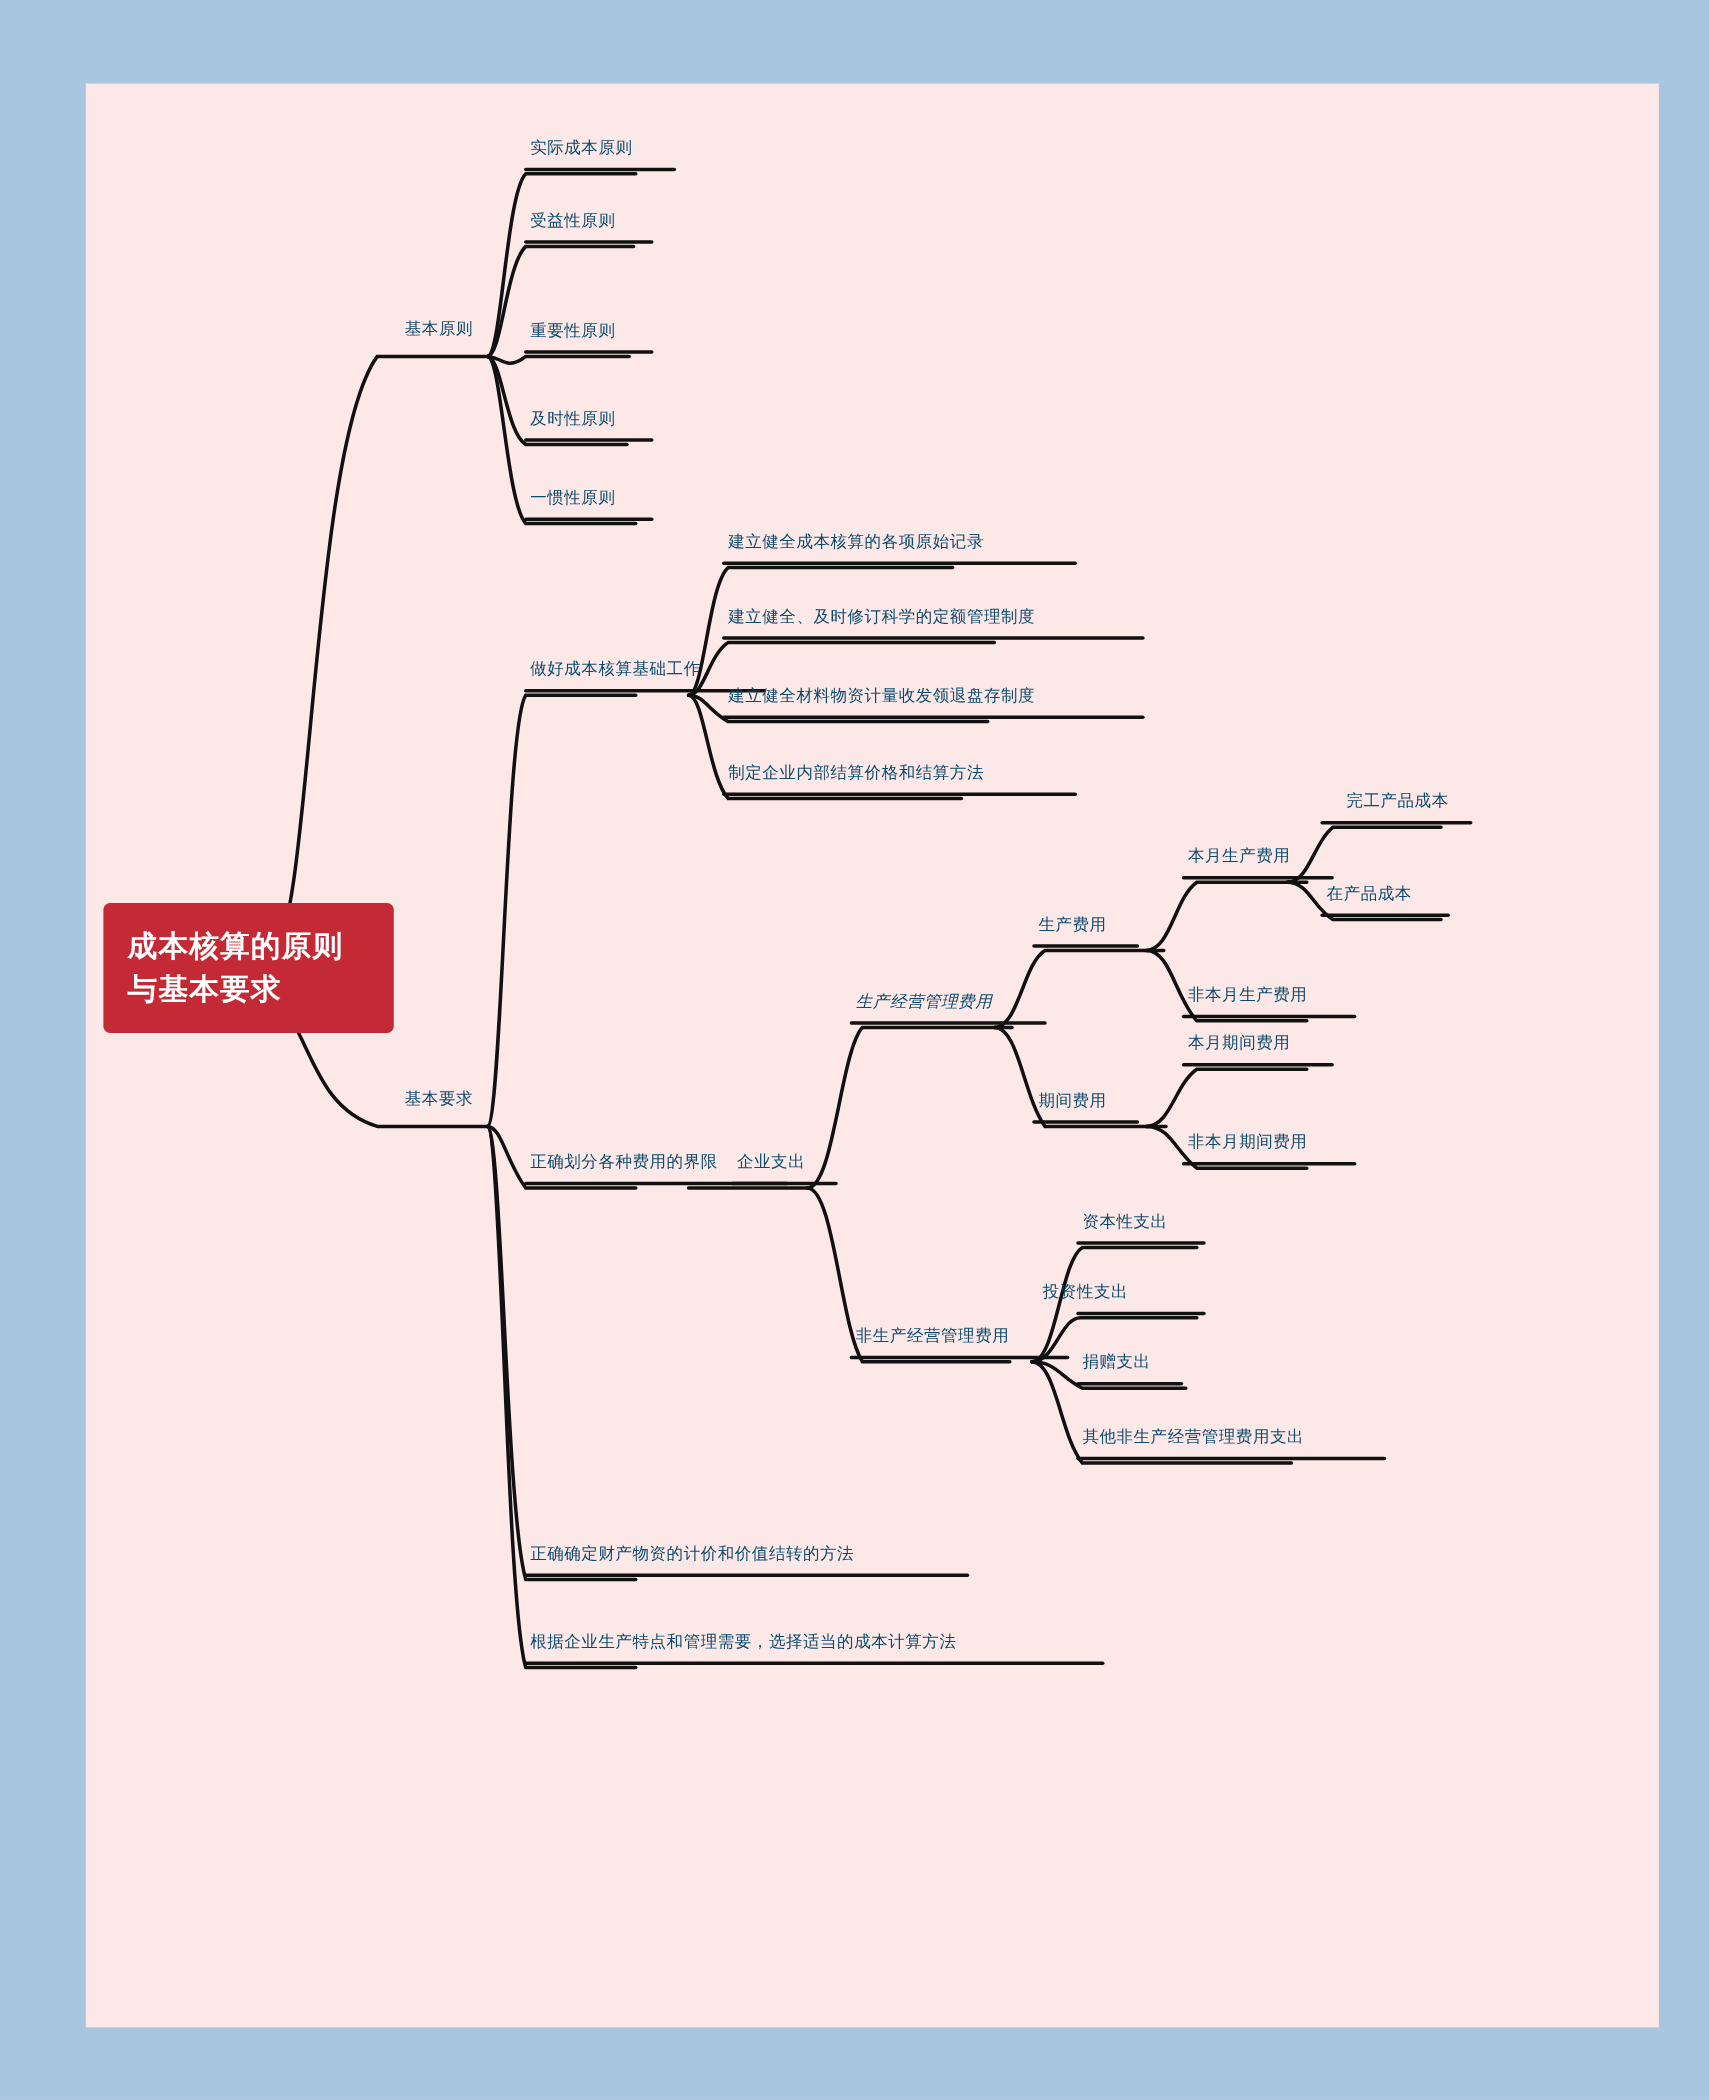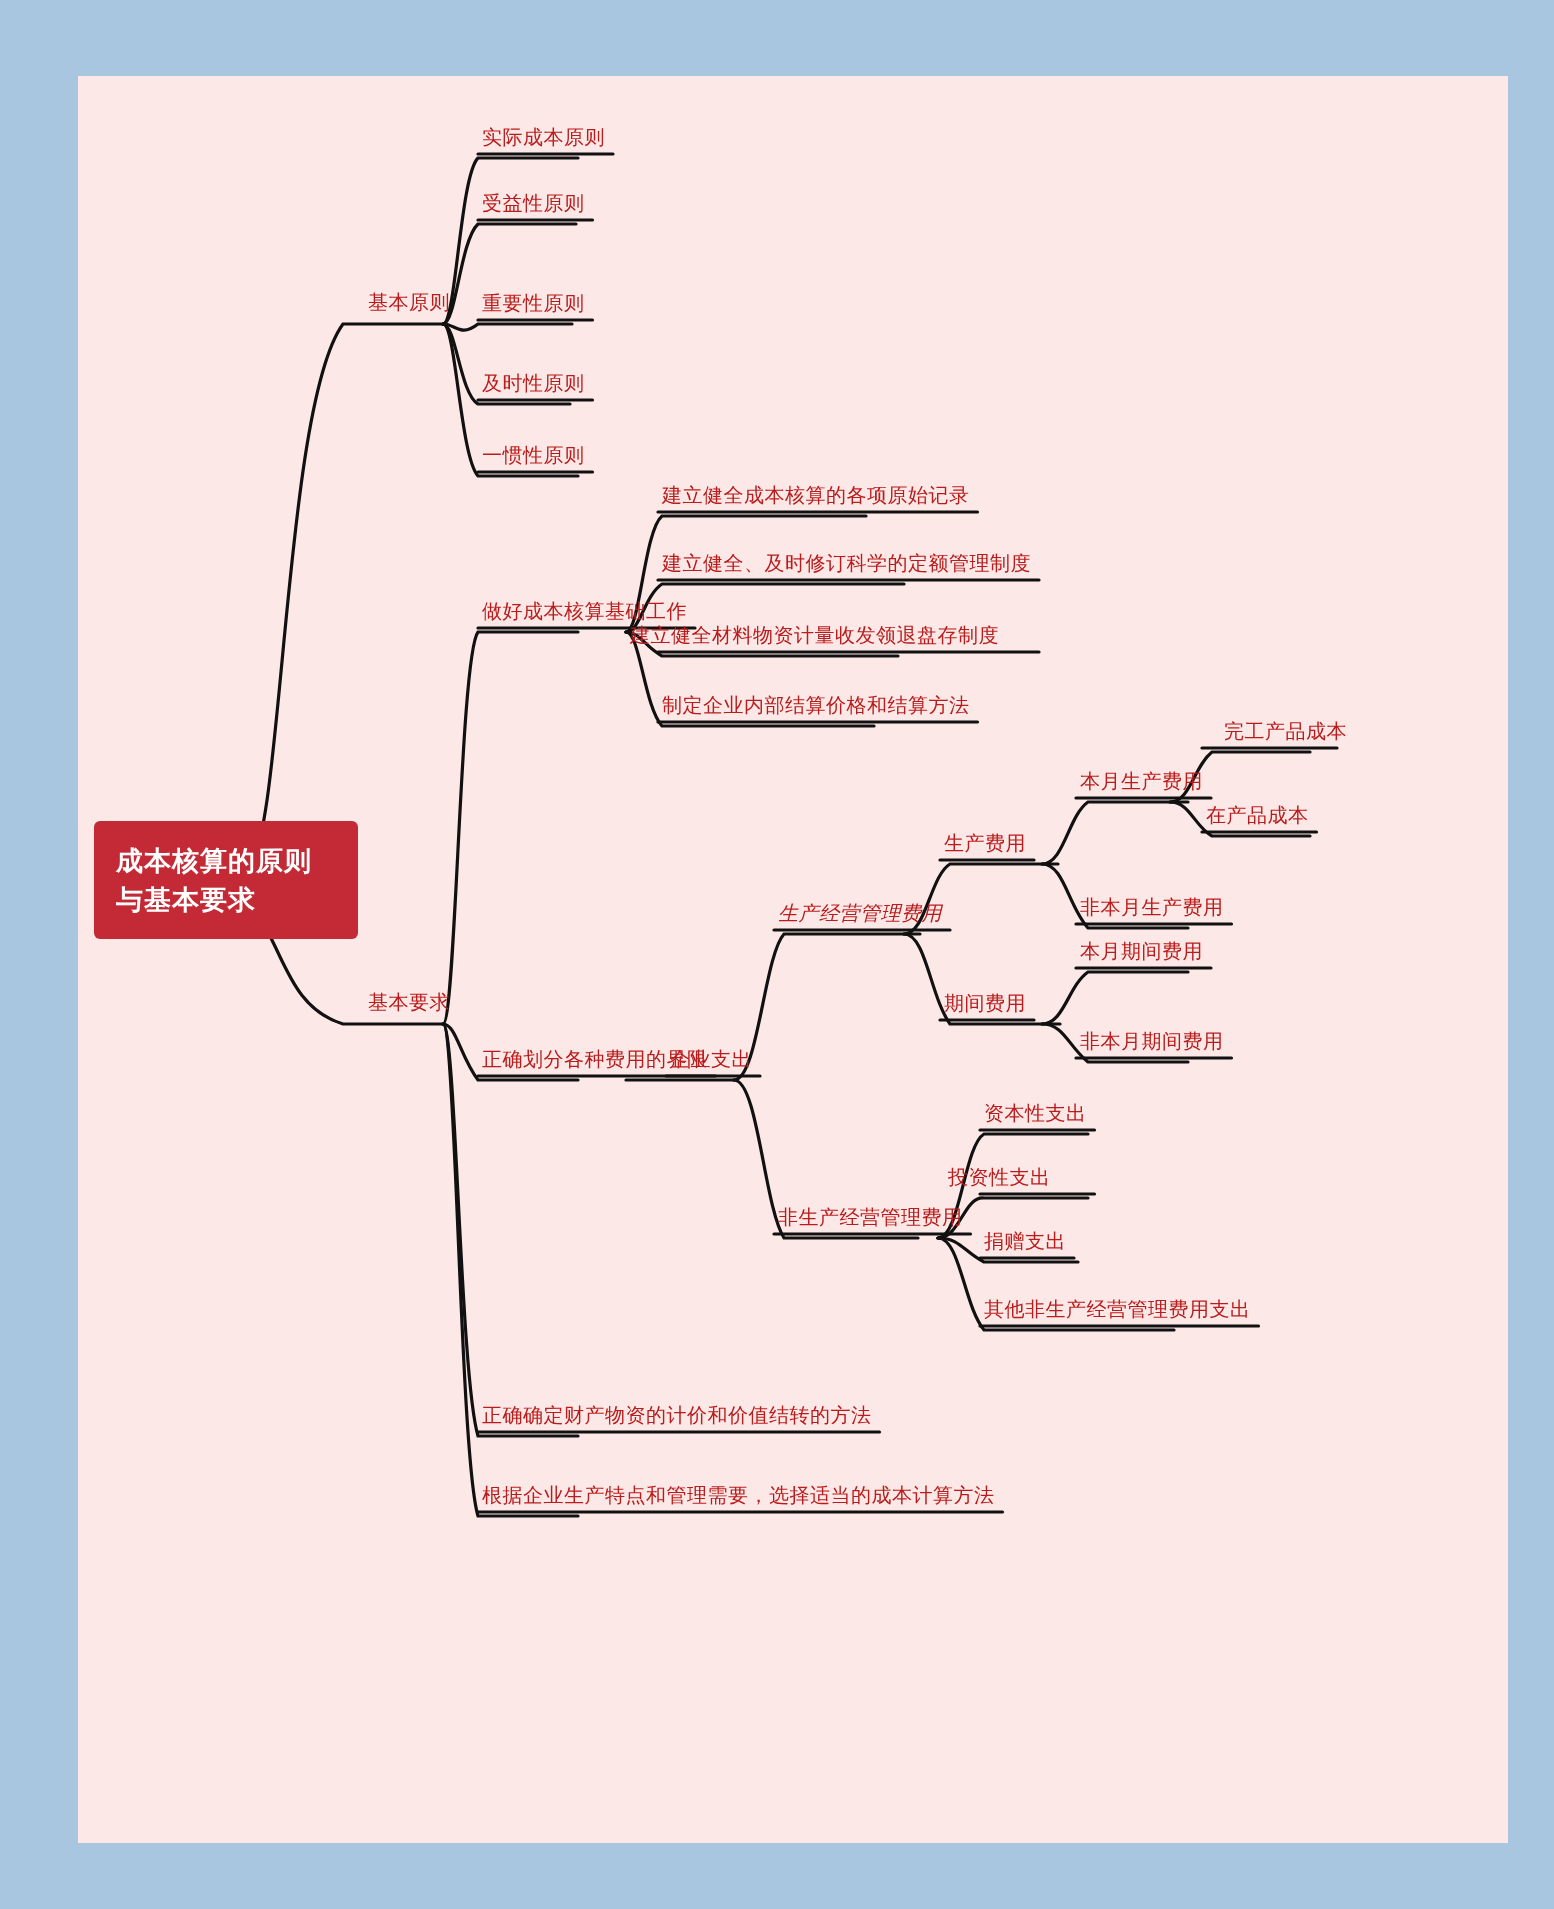--- a/index.html
+++ b/index.html
@@ -23,22 +23,22 @@
     background:#fce9e7;
     overflow:hidden;
   }
   svg#edges{
     position:absolute;left:0;top:0;
     width:1430px;height:1767px;
     pointer-events:none;
   }
   .node-label{
     position:absolute;
-    font-size:20px;
-    color:#b91c1c;
+    font-size:15px;
+    color:#0c4a6e;
     white-space:nowrap;
     line-height:1.1;
     letter-spacing:0.5px;
   }
   .root-node{
     position:absolute;
     background:#c32a35;
     color:#ffffff;
     border-radius:6px;
     font-size:27px;
@@ -145,21 +145,21 @@
     <div class="node-label" style="left:404px;top:296px;">及时性原则</div>
     <div class="node-label" style="left:404px;top:368px;">一惯性原则</div>
 
     <div class="node-label" style="left:404px;top:524px;">做好成本核算基础工作</div>
     <div class="node-label" style="left:404px;top:972px;">正确划分各种费用的界限</div>
     <div class="node-label" style="left:404px;top:1328px;">正确确定财产物资的计价和价值结转的方法</div>
     <div class="node-label" style="left:404px;top:1408px;">根据企业生产特点和管理需要，选择适当的成本计算方法</div>
 
     <div class="node-label" style="left:584px;top:408px;">建立健全成本核算的各项原始记录</div>
     <div class="node-label" style="left:584px;top:476px;">建立健全、及时修订科学的定额管理制度</div>
-    <div class="node-label" style="left:552px;top:548px;text-align:center;">建立健全材料物资计量收发领退盘存制度</div>
+    <div class="node-label" style="left:584px;top:548px;text-align:center;">建立健全材料物资计量收发领退盘存制度</div>
     <div class="node-label" style="left:584px;top:618px;">制定企业内部结算价格和结算方法</div>
 
     <div class="node-label" style="left:592px;top:972px;">企业支出</div>
 
     <div class="node-label" style="left:700px;top:826px;font-style:italic;">生产经营管理费用</div>
     <div class="node-label" style="left:700px;top:1130px;">非生产经营管理费用</div>
 
     <div class="node-label" style="left:866px;top:756px;">生产费用</div>
     <div class="node-label" style="left:866px;top:916px;">期间费用</div>
 

